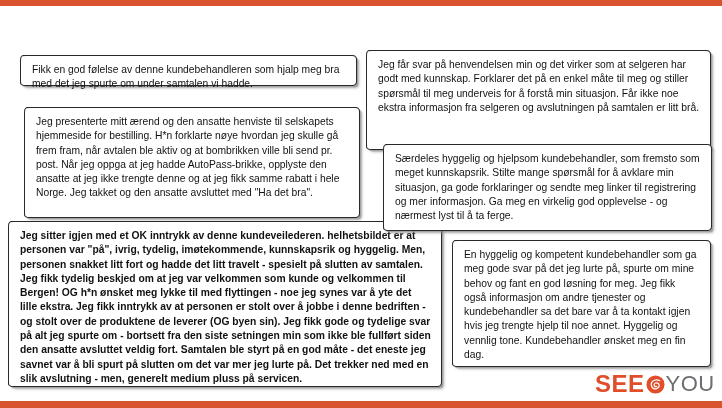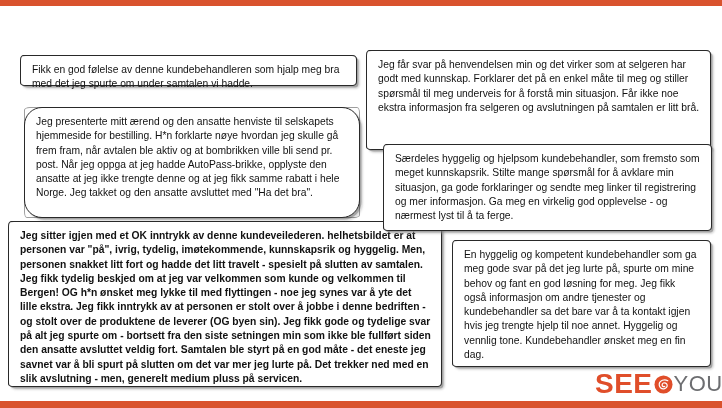--- a/index.html
+++ b/index.html
@@ -60,21 +60,21 @@
     line-height: 14.3px;
     padding: 7px 10px 7px 11px;
     font-family: "Liberation Sans", sans-serif;
   }
   .callout p {
     margin: 0;
   }
 
   
   #cal-1 { left: 12px;  top: 55px;  width: 337px; height: 31px; margin-left: 8px; }
-  #cal-2 { left: 24px;  top: 107px; width: 336px; height: 111px; border-radius: 18px; }
+  #cal-2 { left: 24px;  top: 107px; width: 336px; height: 111px; }
   #cal-3 { left: 8px;   top: 221px; width: 434px; height: 166px; font-weight: bold; }
   #cal-4 { left: 366px; top: 50px;  width: 345px; height: 100px; }
   #cal-5 { left: 383px; top: 144px; width: 329px; height: 87px; }
   #cal-6 { left: 452px; top: 240px; width: 259px; height: 127px; }
 
   
   .callout::before {
     content: "";
     position: absolute;
     left: -1px; right: -1px; top: -1px; bottom: -1px;
@@ -87,21 +87,21 @@
   .logo {
     position: absolute;
     left: 595px;
     top: 371px;
     height: 26px;
     display: flex;
     align-items: center;
     font-family: "Liberation Sans", sans-serif;
   }
   .logo-see {
-    font-size: 28px;
+    font-size: 24px;
     font-weight: bold;
     color: #e04e2a;
     letter-spacing: 0.5px;
     line-height: 1;
   }
   .logo-mark {
     width: 19px;
     height: 19px;
     margin: 0 1px 0 1px;
     flex: 0 0 auto;

